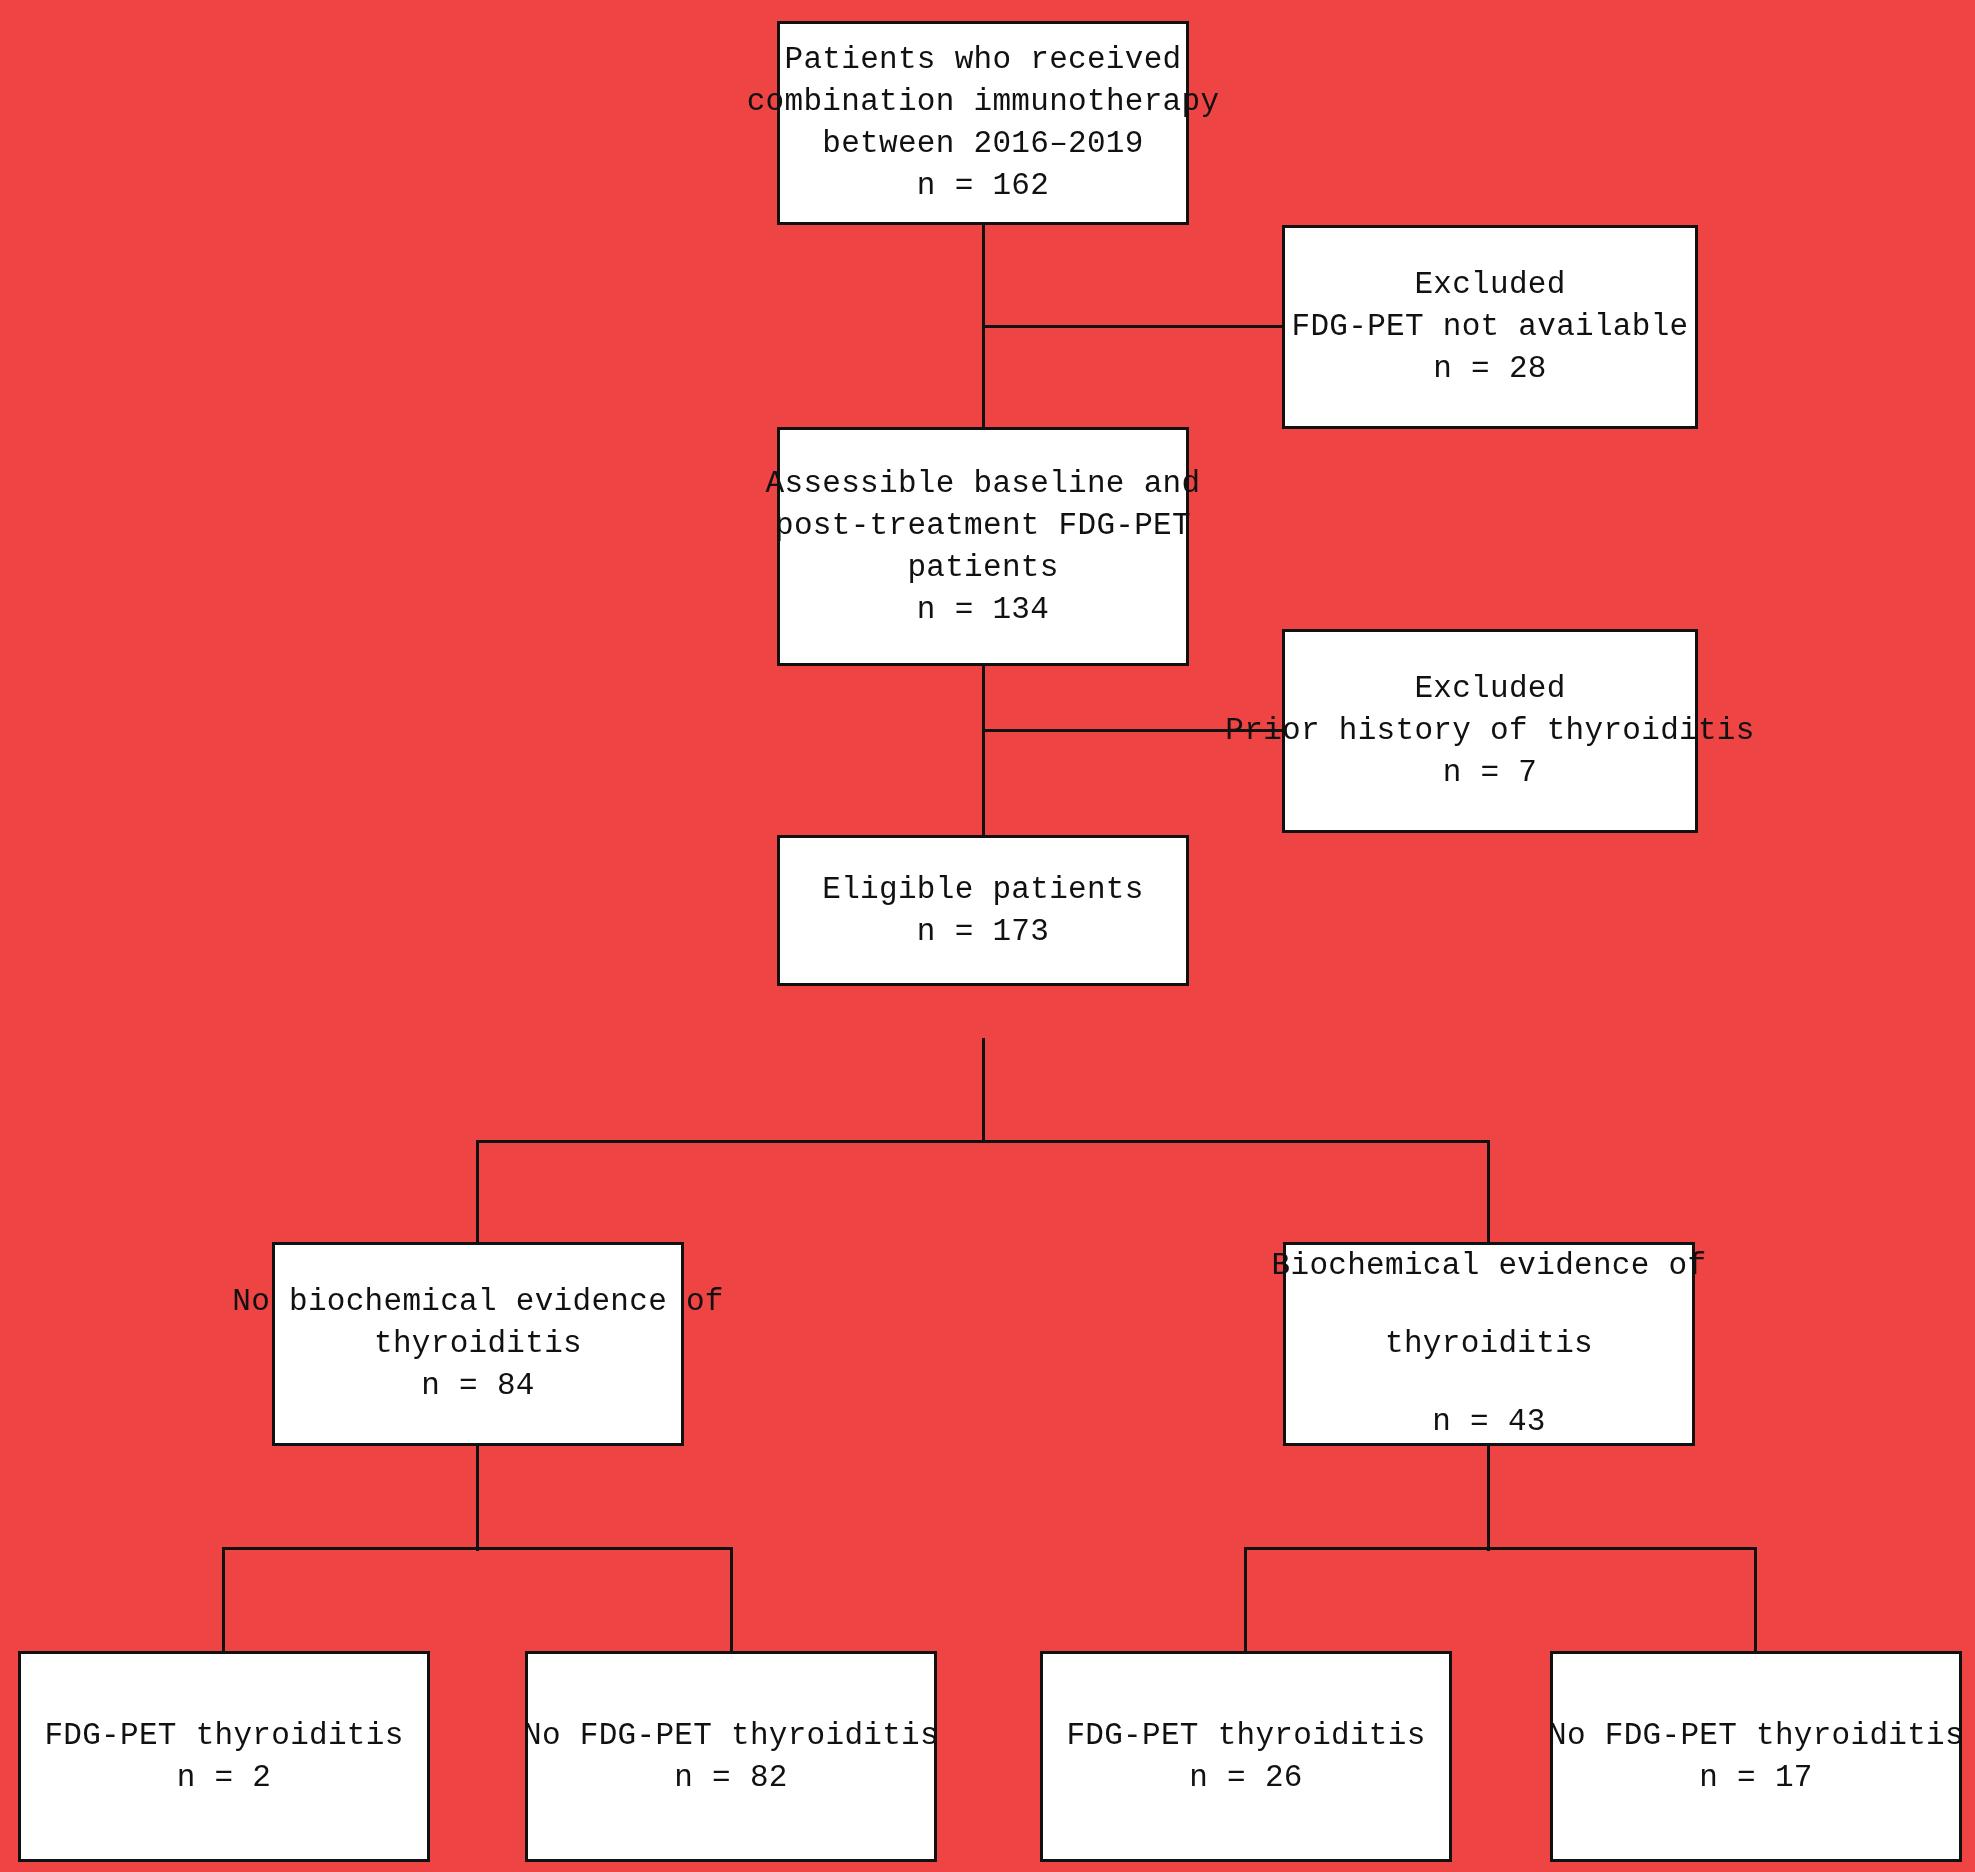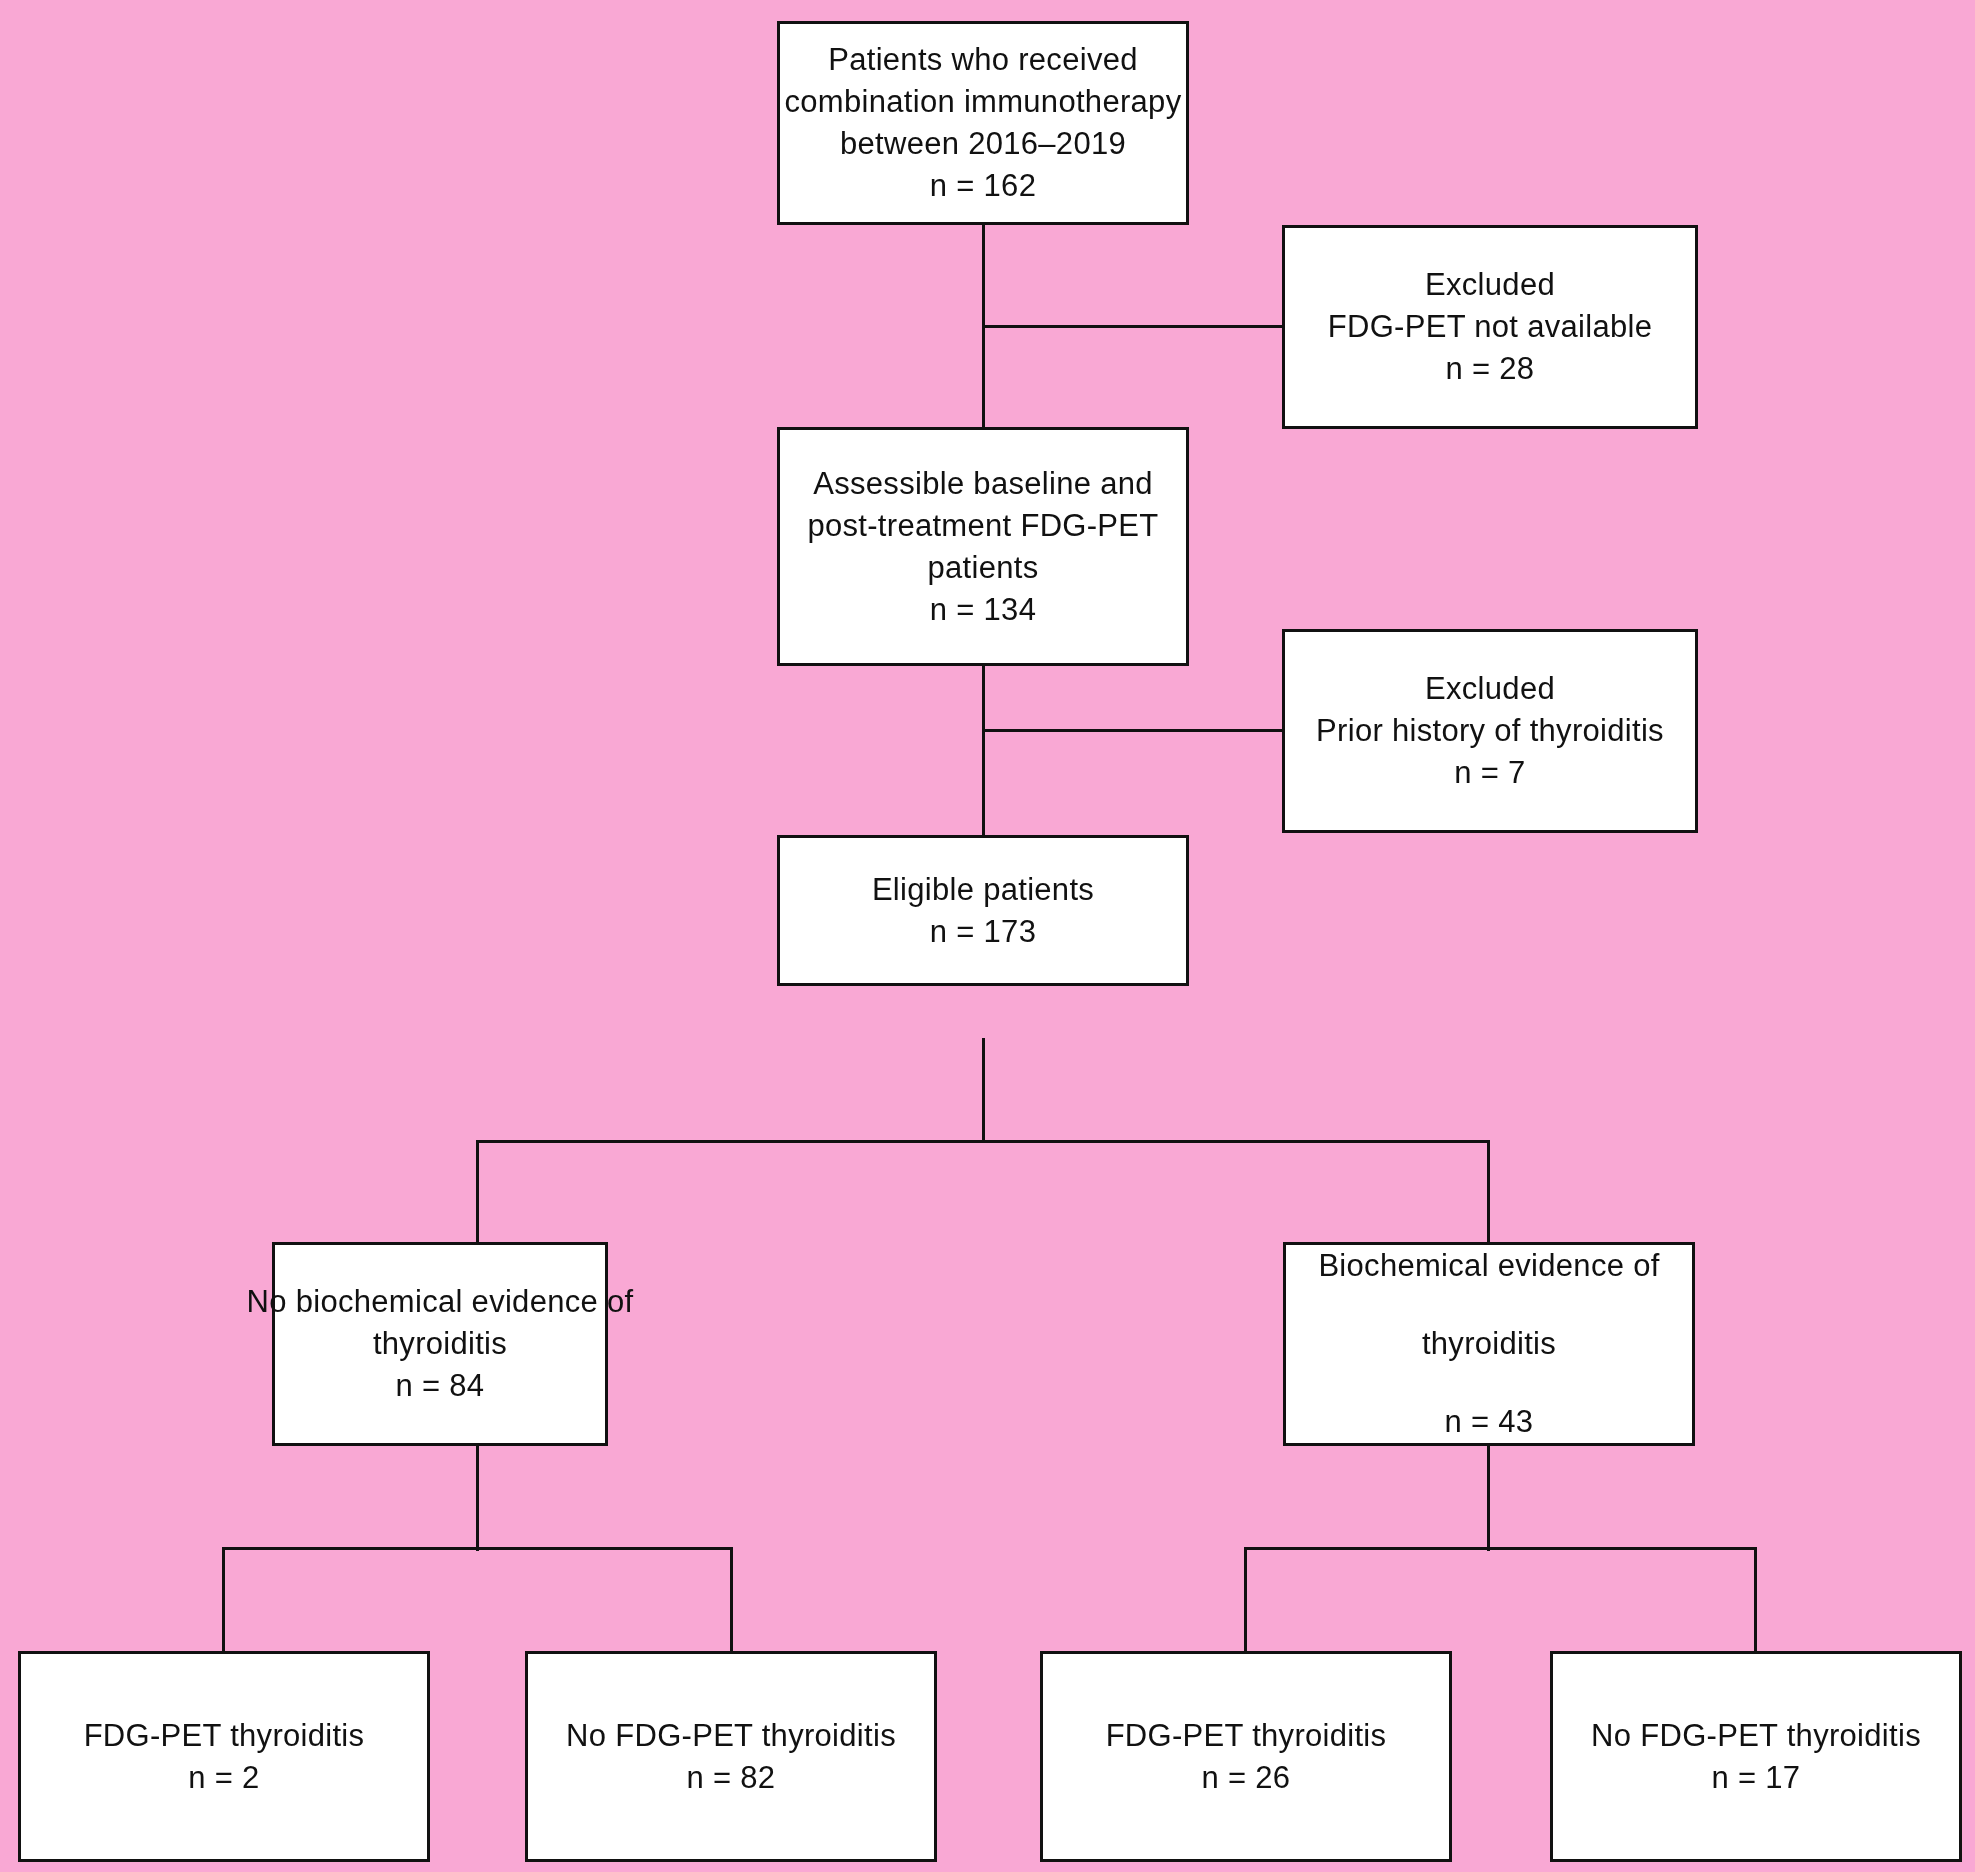--- a/index.html
+++ b/index.html
@@ -9,22 +9,23 @@
   }
   body {
     width: 1975px;
     height: 1873px;
     font-family: "Liberation Sans", sans-serif;
   }
   .canvas {
     position: relative;
     width: 1975px;
     height: 1873px;
-    background: #f9a8d4;
+    background: #ef4444;
     overflow: hidden;
+    font-family: Liberation Mono, monospace;
   }
   .box {
     position: absolute;
     box-sizing: border-box;
     border: 3.3px solid #111111;
     background: #ffffff;
     color: #111111;
     display: flex;
     flex-direction: column;
     align-items: center;
@@ -94,21 +95,21 @@
     <div class="bline">Excluded</div>
     <div class="bline">Prior history of thyroiditis</div>
     <div class="bline">n = 7</div>
   </div>
 
   <div class="box" style="left:777px; top:835px; width:412px; height:151px;">
     <div class="bline">Eligible patients</div>
     <div class="bline">n = 173</div>
   </div>
 
-  <div class="box" style="left:272px; top:1242px; width:336px; height:204px;">
+  <div class="box" style="left:272px; top:1242px; width:412px; height:204px;">
     <div class="bline">No biochemical evidence of</div>
     <div class="bline">thyroiditis</div>
     <div class="bline">n = 84</div>
   </div>
 
   <div class="box" style="left:1283px; top:1242px; width:412px; height:204px;gap:36px;">
     <div class="bline">Biochemical evidence of</div>
     <div class="bline">thyroiditis</div>
     <div class="bline">n = 43</div>
   </div>

